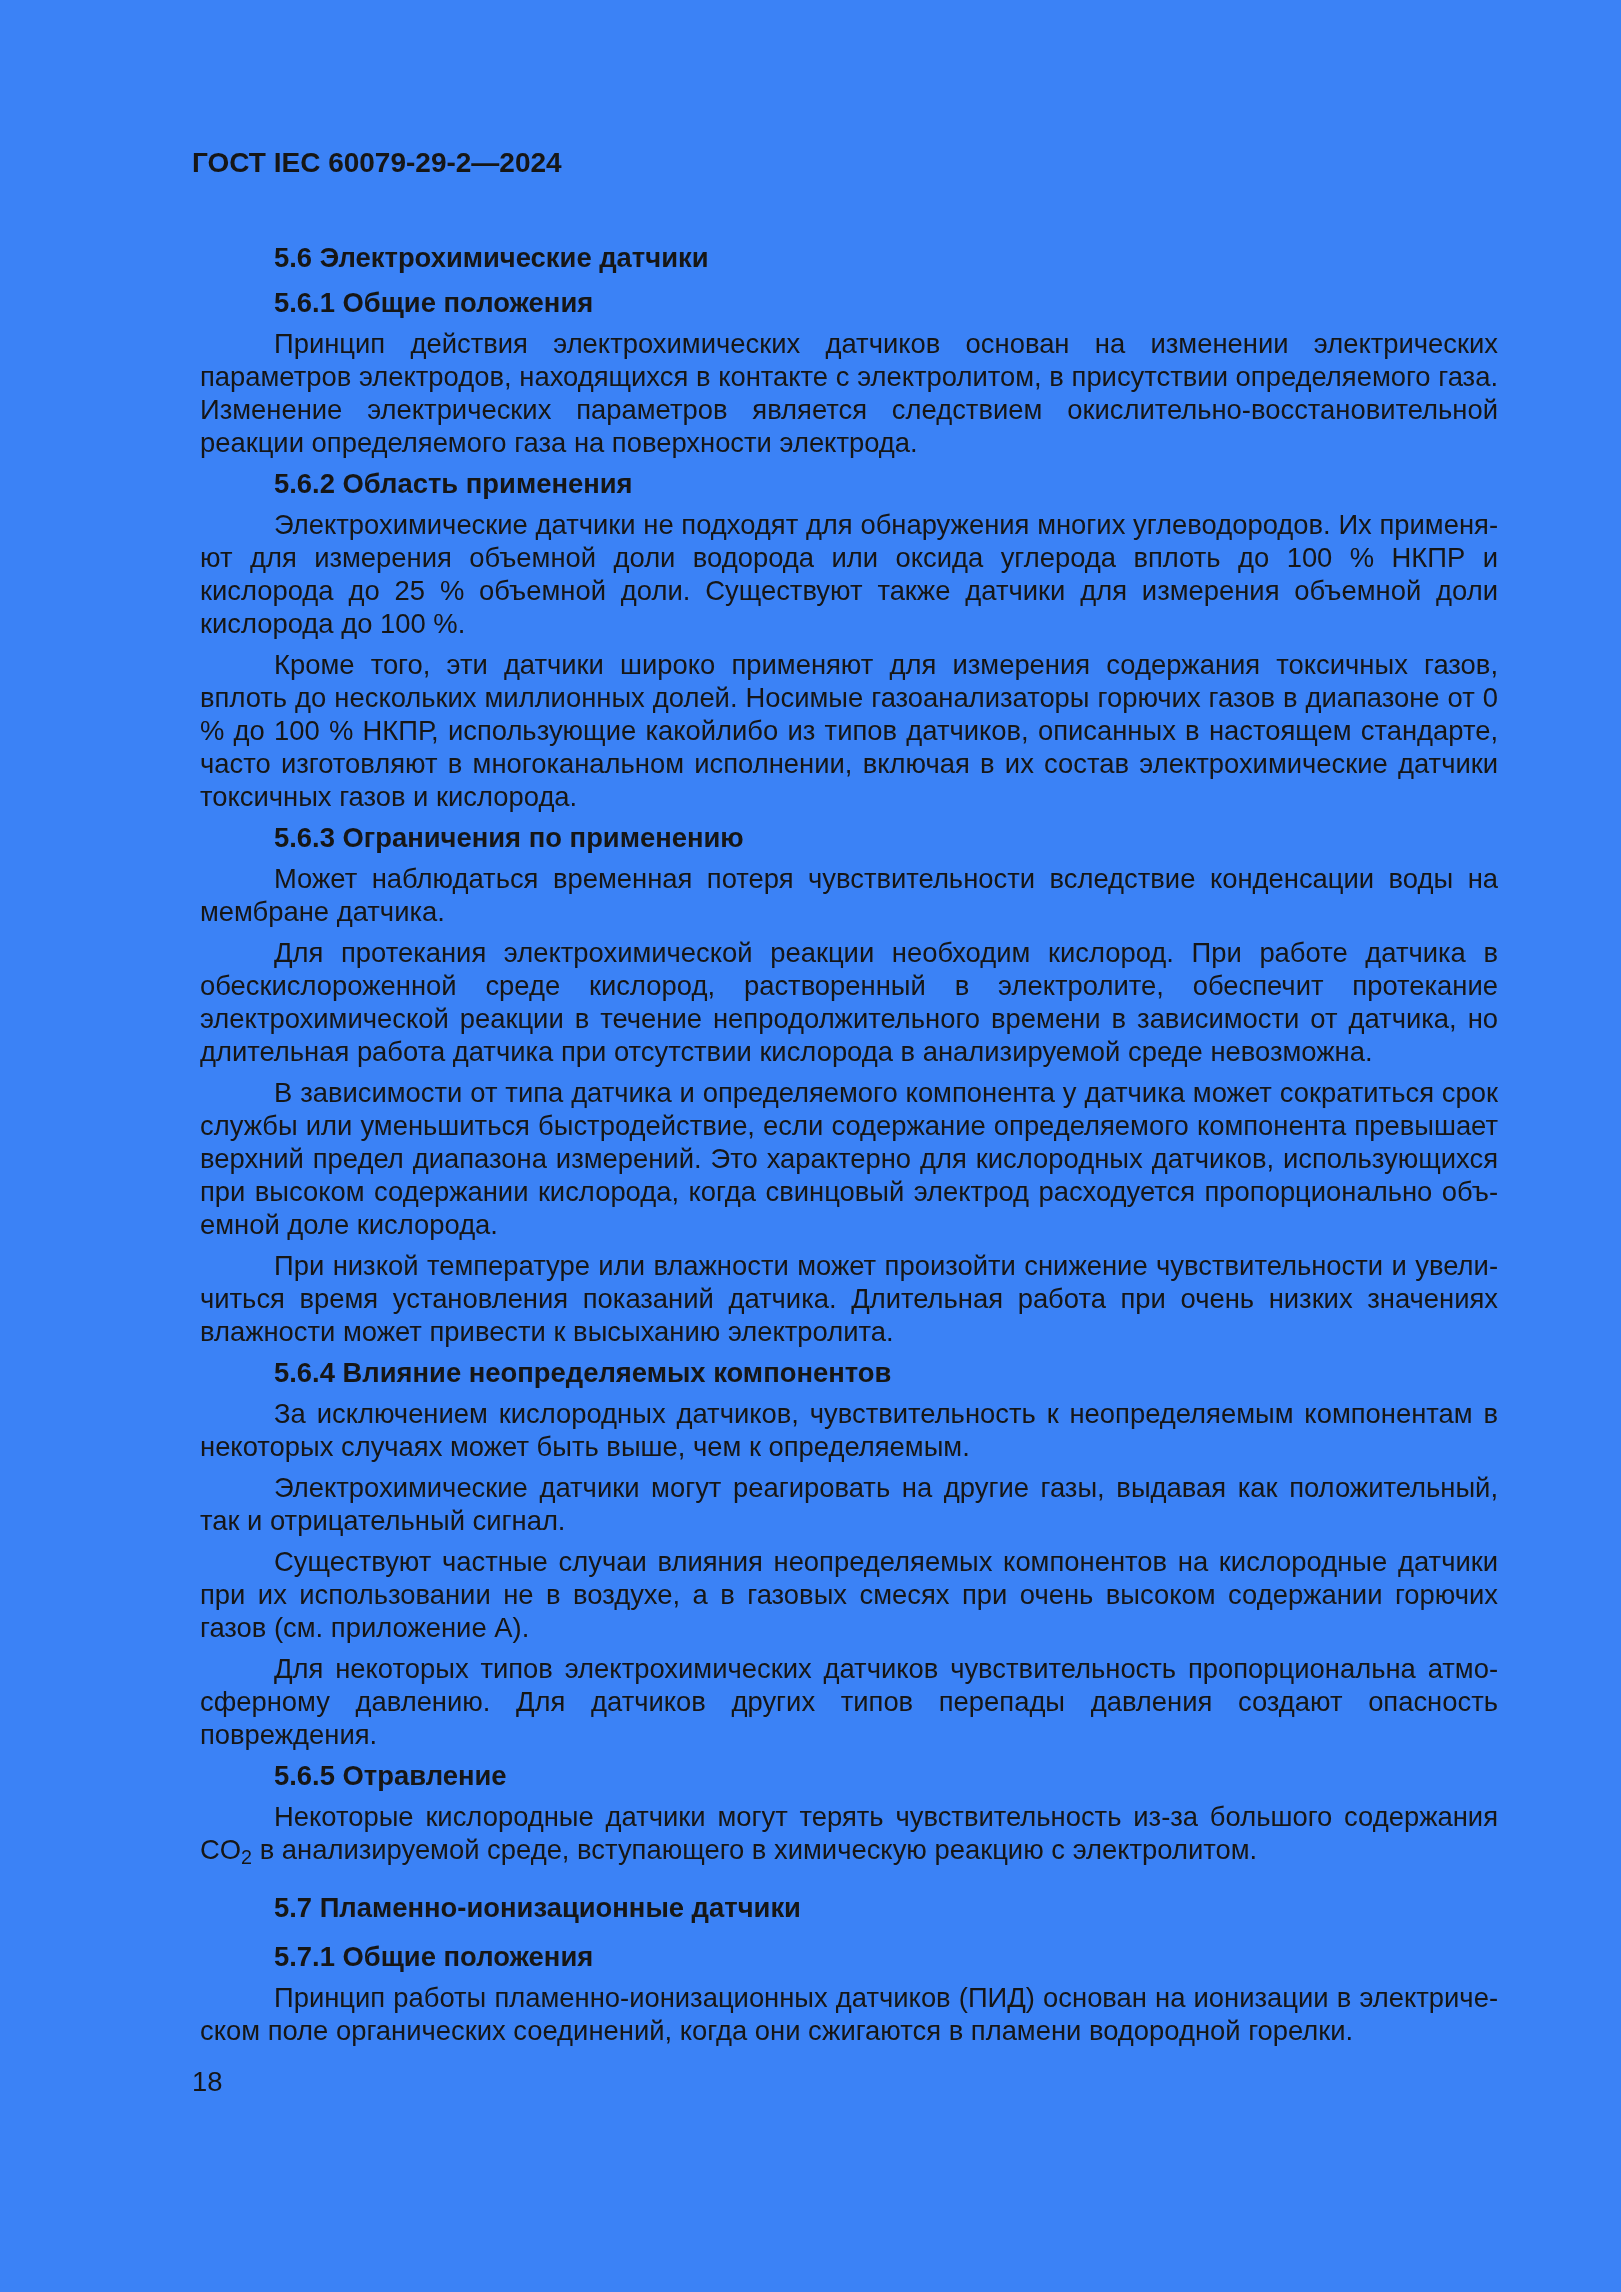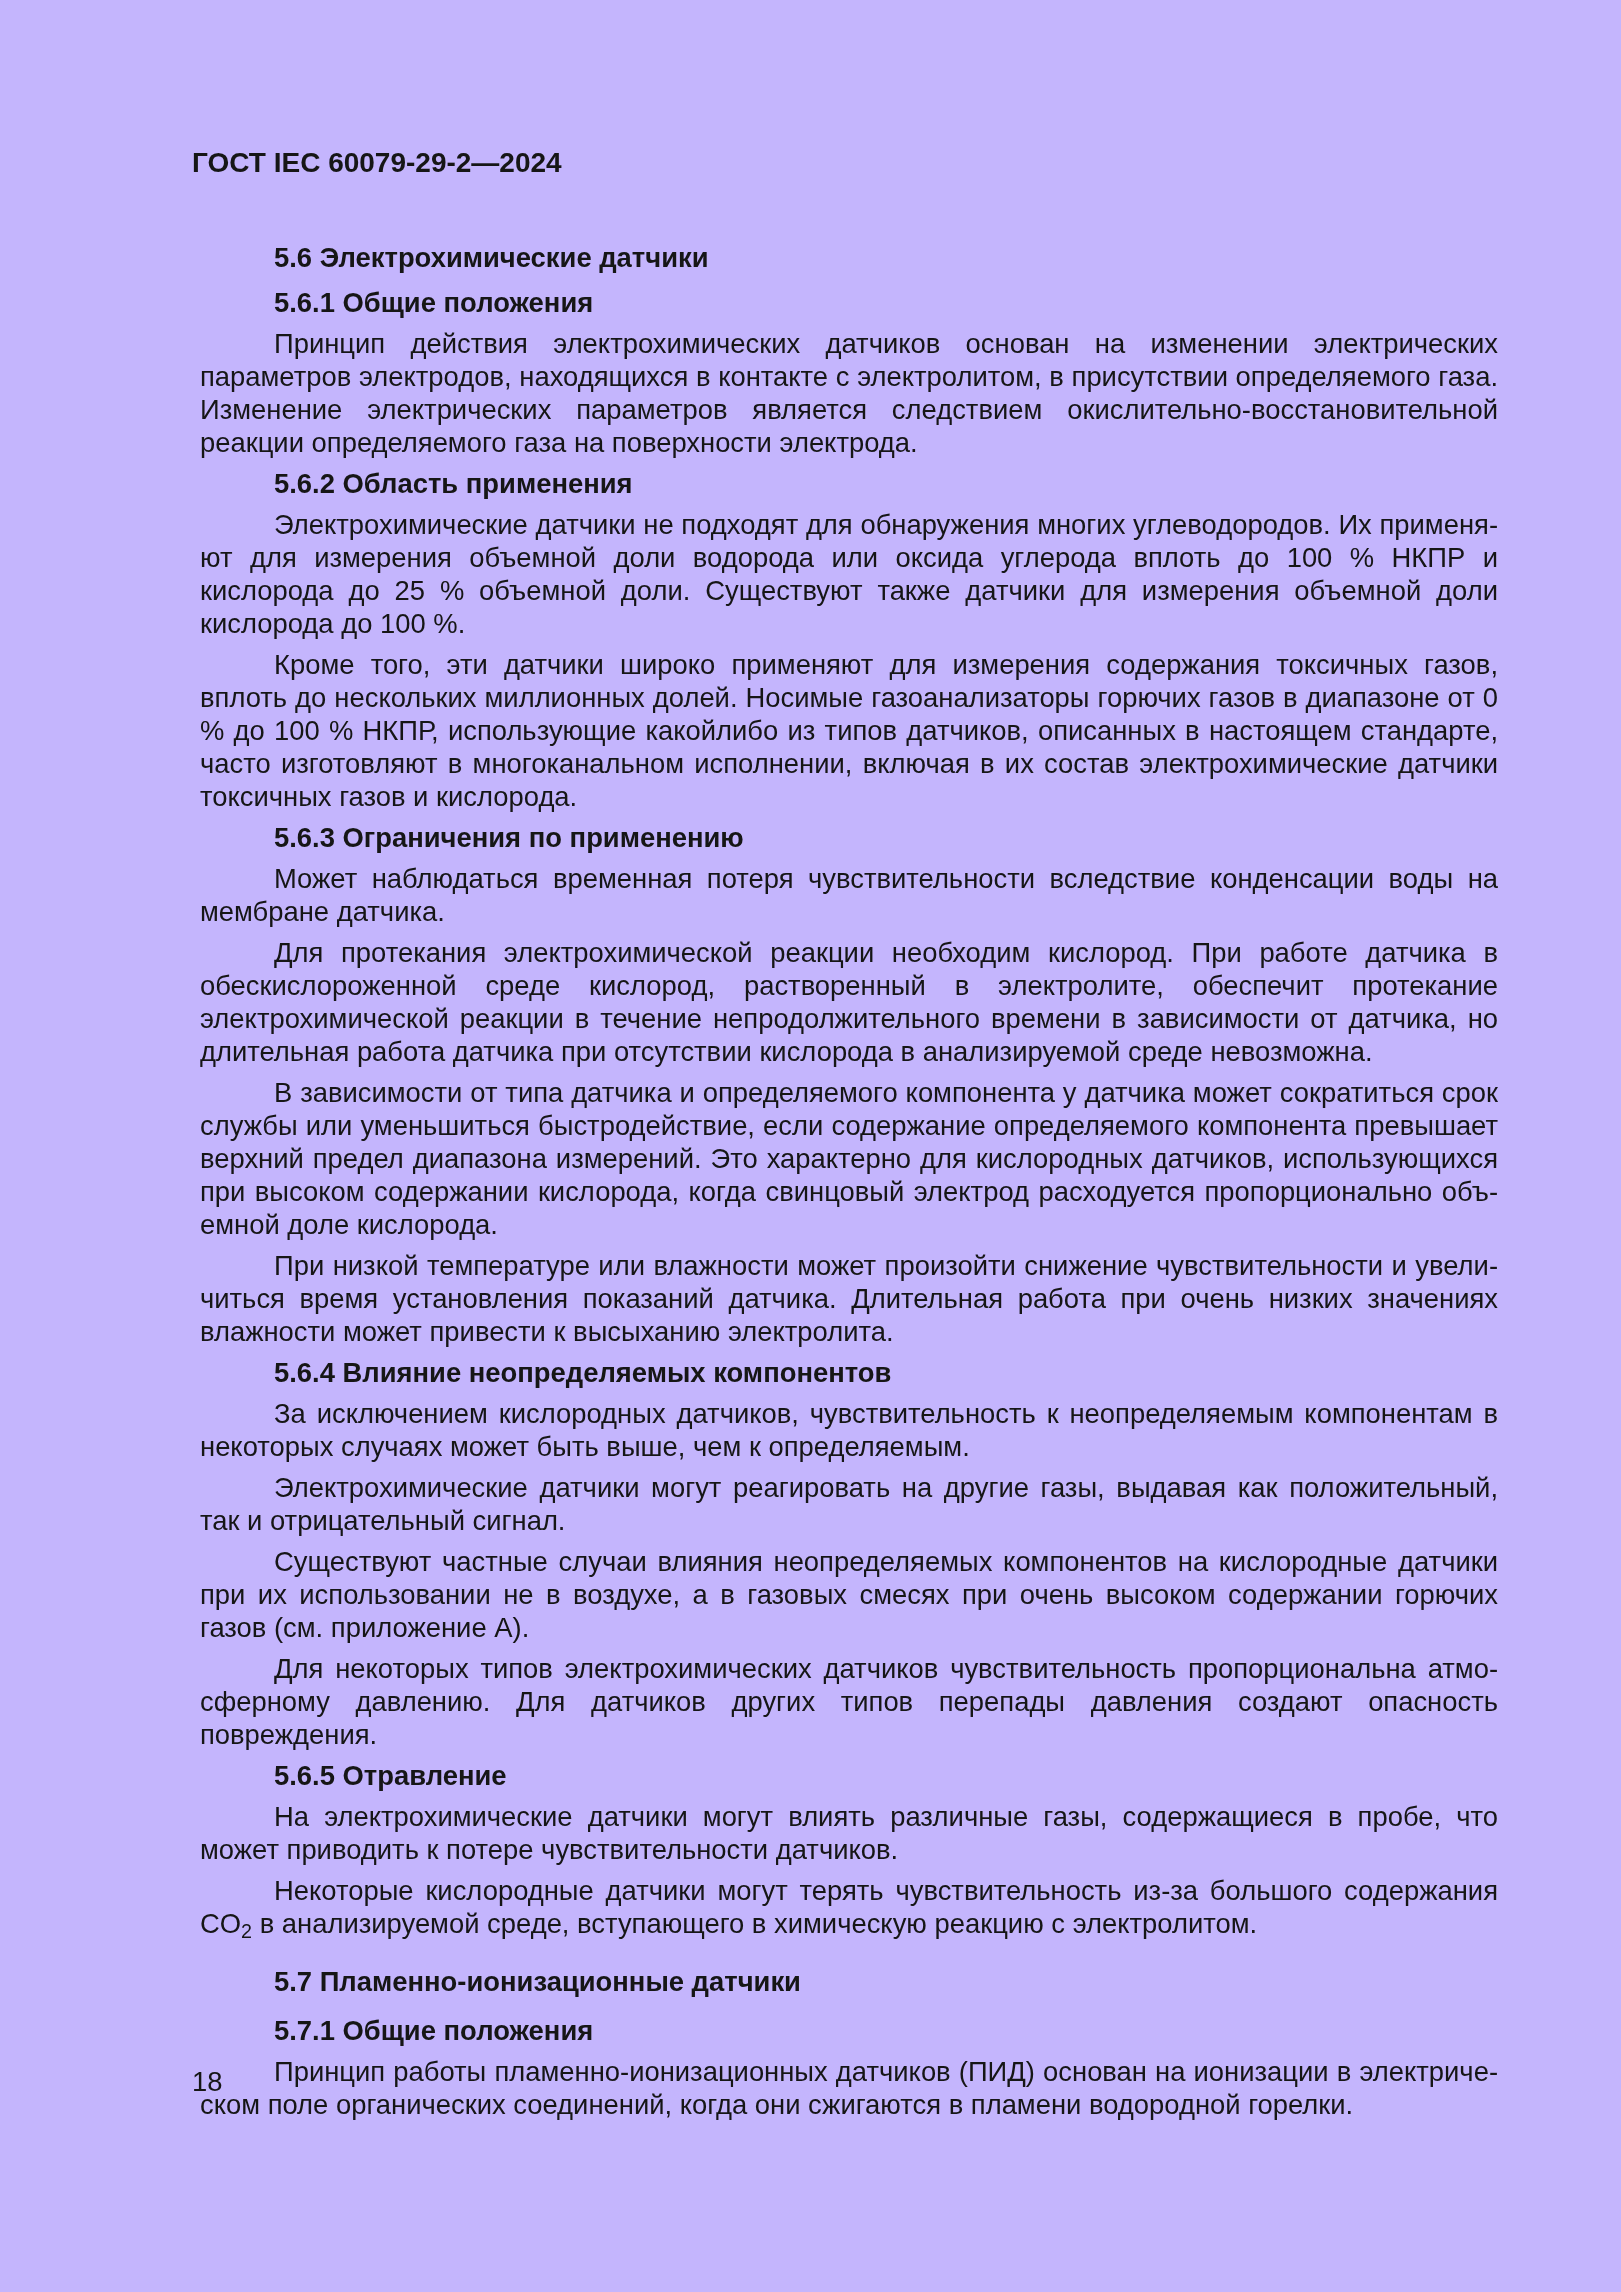--- a/index.html
+++ b/index.html
@@ -4,21 +4,21 @@
 <style>
   html, body {
     margin: 0;
     padding: 0;
     background: #ffffff;
   }
   .page {
     position: relative;
     width: 1621px;
     height: 2293px;
-    background: #c4b5fd;
+    background: #3b82f6;
     font-family: "Liberation Sans", "DejaVu Sans", sans-serif;
     color: #161616;
     overflow: hidden;
   }
   .doc-header {
     position: absolute;
     left: 192px;
     top: 147px;
     font-size: 28px;
     font-weight: bold;
@@ -82,21 +82,20 @@
       <p class="p">Может наблюдаться временная потеря чувствительности вследствие конденсации воды на мем­бране датчика.</p>
       <p class="p">Для протекания электрохимической реакции необходим кислород. При работе датчика в обескис­лороженной среде кислород, растворенный в электролите, обеспечит протекание электрохимической реакции в течение непродолжительного времени в зависимости от датчика, но длительная работа дат­чика при отсутствии кислорода в анализируемой среде невозможна.</p>
       <p class="p">В зависимости от типа датчика и определяемого компонента у датчика может сократиться срок службы или уменьшиться быстродействие, если содержание определяемого компонента превышает верхний предел диапазона измерений. Это характерно для кислородных датчиков, использующихся при высоком содержании кислорода, когда свинцовый электрод расходуется пропорционально объ­емной доле кислорода.</p>
       <p class="p">При низкой температуре или влажности может произойти снижение чувствительности и увели­читься время установления показаний датчика. Длительная работа при очень низких значениях влаж­ности может привести к высыханию электролита.</p>
       <p class="h3">5.6.4 Влияние неопределяемых компонентов</p>
       <p class="p">За исключением кислородных датчиков, чувствительность к неопределяемым компонентам в не­которых случаях может быть выше, чем к определяемым.</p>
       <p class="p">Электрохимические датчики могут реагировать на другие газы, выдавая как положительный, так и отрицательный сигнал.</p>
       <p class="p">Существуют частные случаи влияния неопределяемых компонентов на кислородные датчики при их использовании не в воздухе, а в газовых смесях при очень высоком содержании горючих газов (см. приложение А).</p>
       <p class="p">Для некоторых типов электрохимических датчиков чувствительность пропорциональна атмо­сферному давлению. Для датчиков других типов перепады давления создают опасность повреждения.</p>
       <p class="h3">5.6.5 Отравление</p>
-      <p class="p">На электрохимические датчики могут влиять различные газы, содержащиеся в пробе, что может приводить к потере чувствительности датчиков.</p>
       <p class="p">Некоторые кислородные датчики могут терять чувствительность из-за большого содержания CO<sub>2</sub> в анализируемой среде, вступающего в химическую реакцию с электролитом.</p>
       <p class="h2">5.7 Пламенно-ионизационные датчики</p>
       <p class="h3">5.7.1 Общие положения</p>
       <p class="p">Принцип работы пламенно-ионизационных датчиков (ПИД) основан на ионизации в электриче­ском поле органических соединений, когда они сжигаются в пламени водородной горелки.</p>
     </div>
 
   <div class="page-number">18</div>
 </div>
 
 

